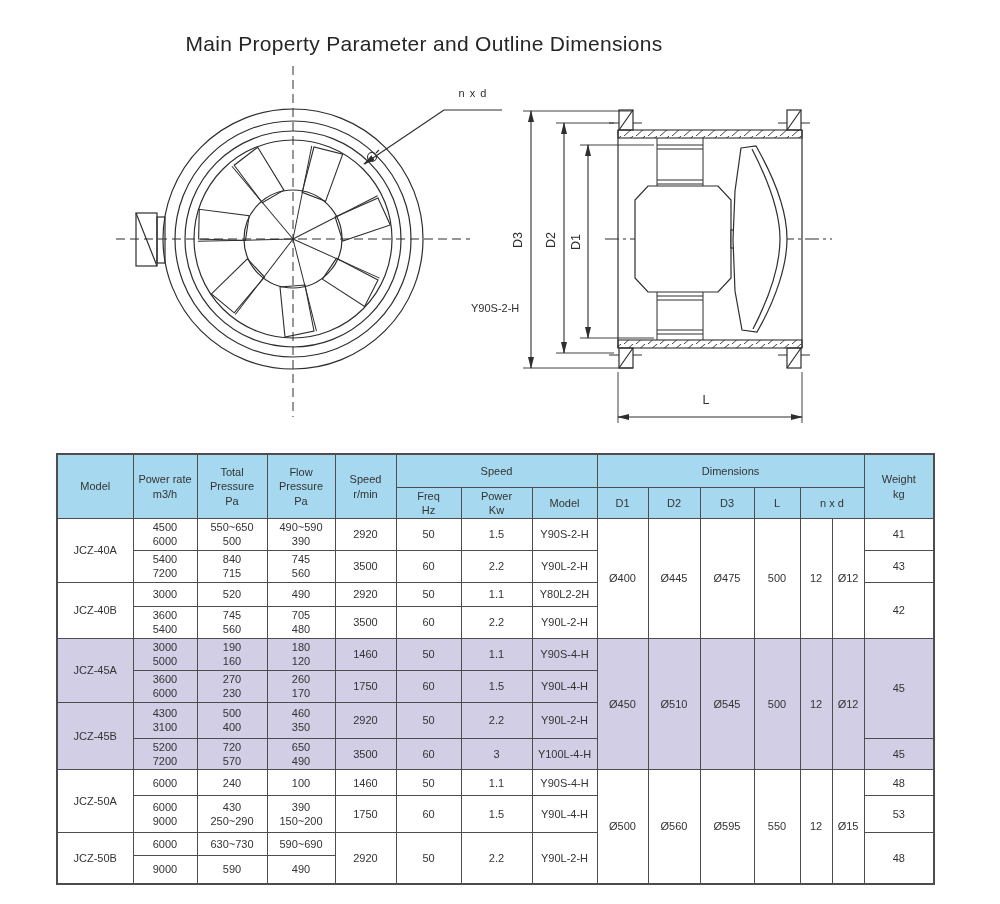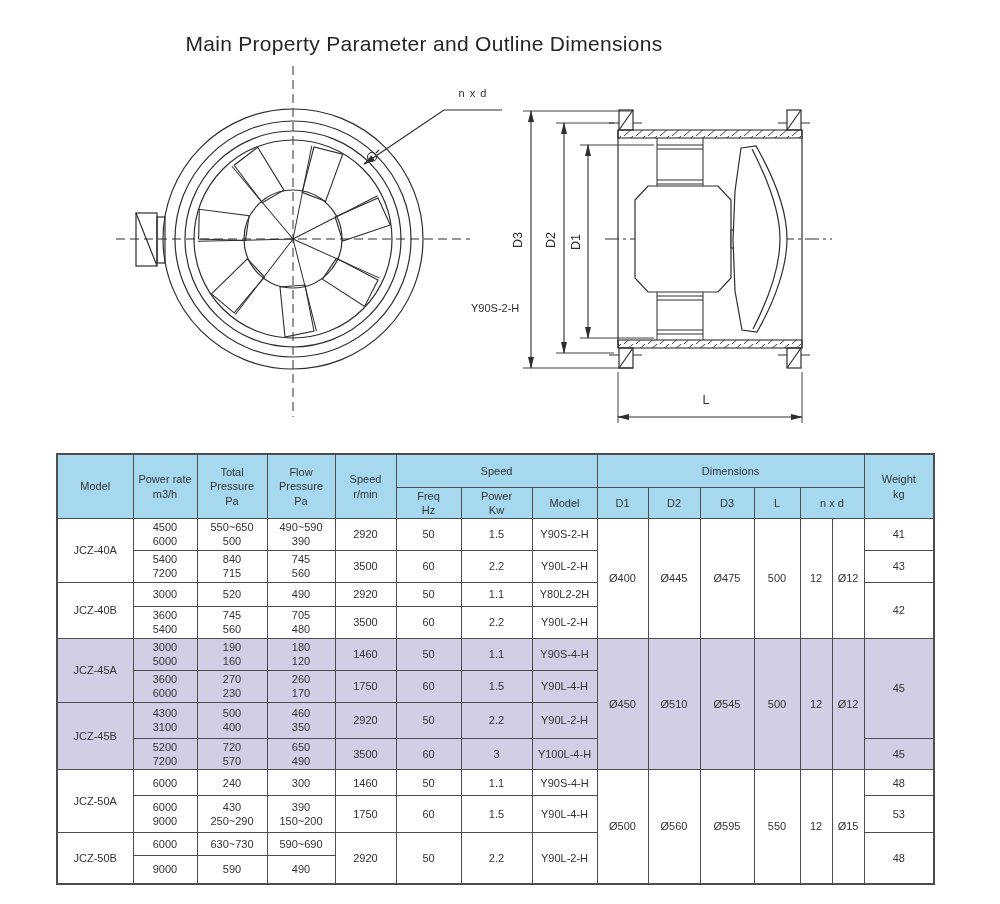--- a/index.html
+++ b/index.html
@@ -335,21 +335,21 @@
       <td>3500</td>
       <td>60</td>
       <td>3</td>
       <td>Y100L-4-H</td>
       <td>45</td>
     </tr>
     <tr style="height:26px">
       <td rowspan="2">JCZ-50A</td>
       <td>6000</td>
       <td>240</td>
-      <td>300</td>
+      <td>100</td>
       <td>1460</td>
       <td>50</td>
       <td>1.1</td>
       <td>Y90S-4-H</td>
       <td rowspan="4">Ø500</td>
       <td rowspan="4">Ø560</td>
       <td rowspan="4">Ø595</td>
       <td rowspan="4">550</td>
       <td rowspan="4">12</td>
       <td rowspan="4">Ø15</td>

